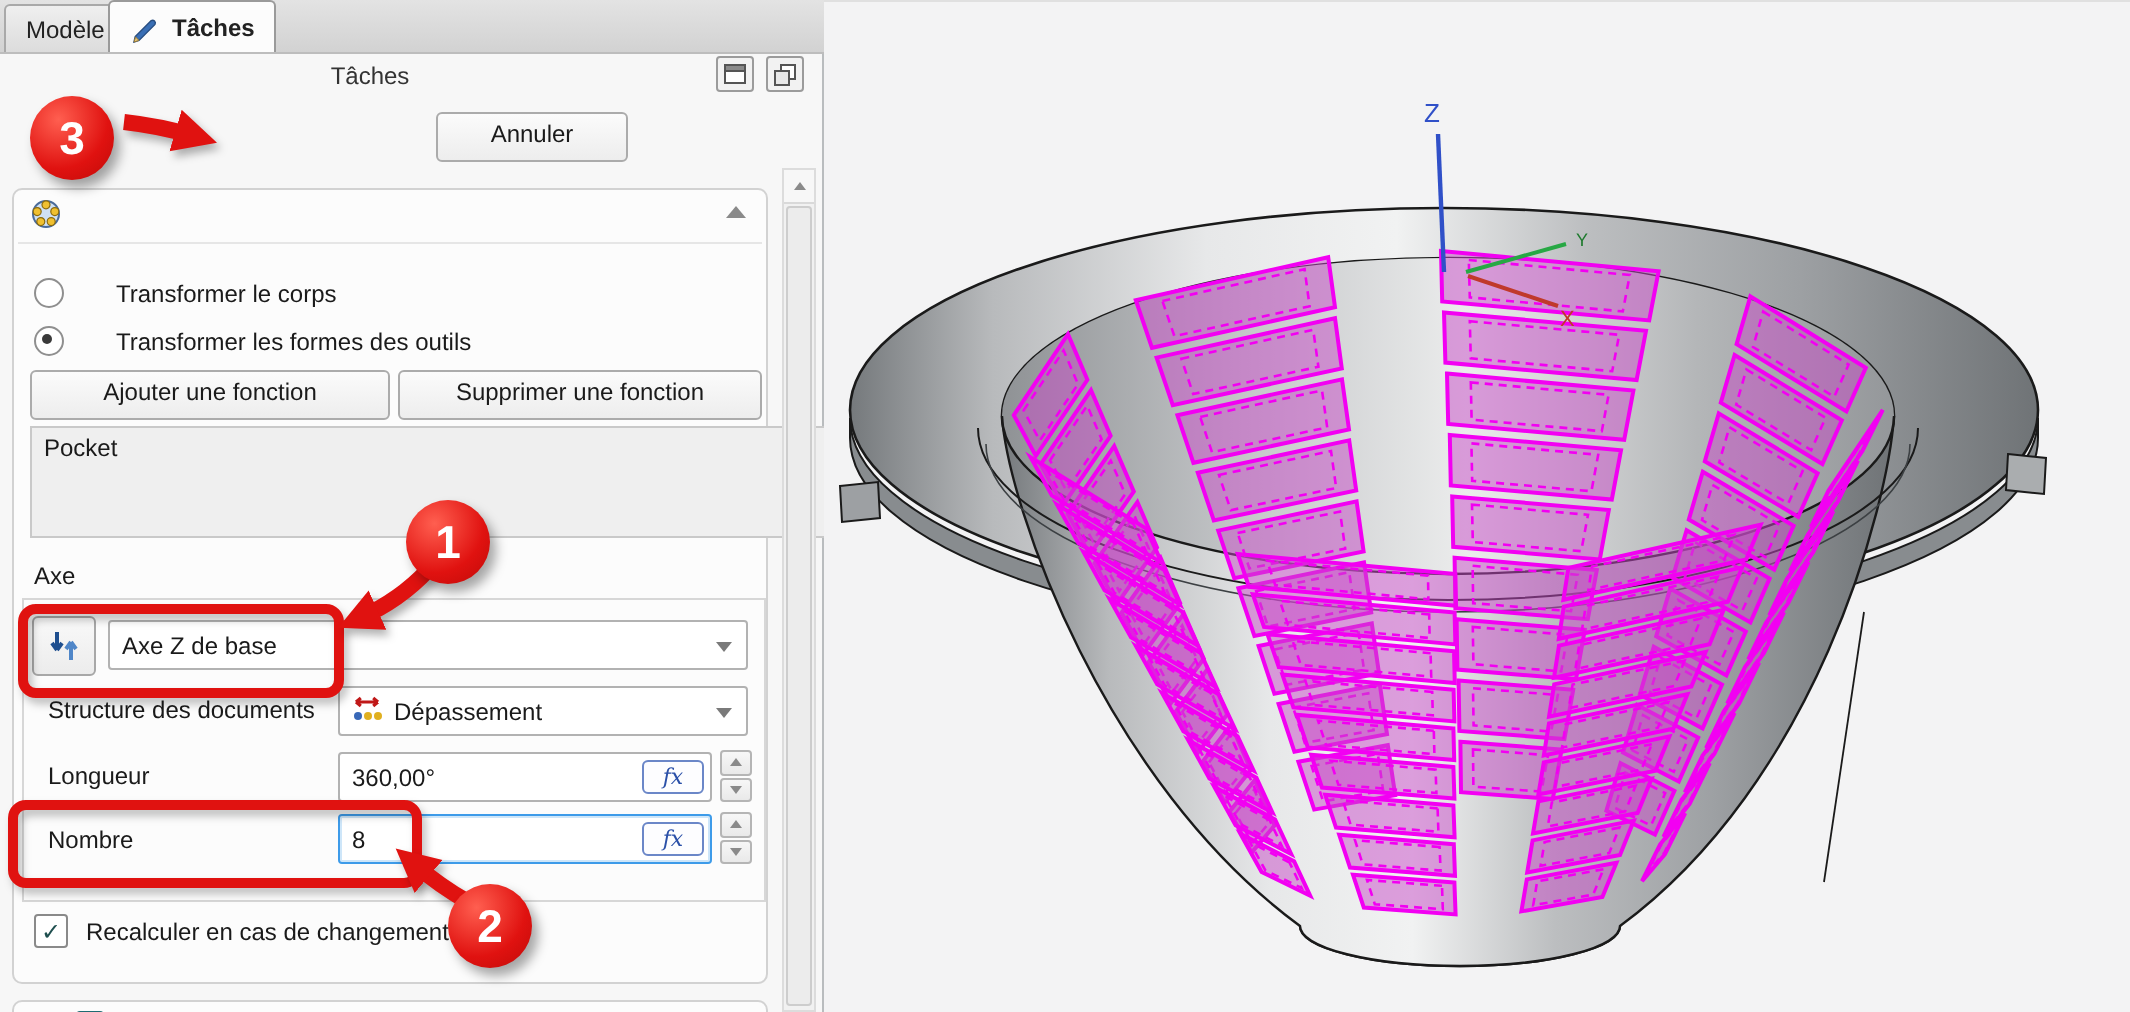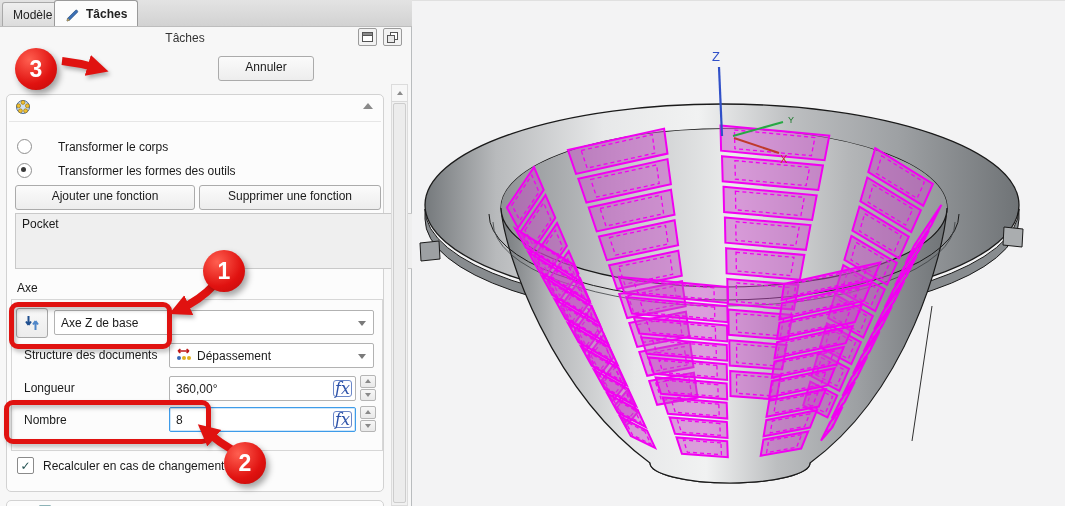--- a/index.html
+++ b/index.html
@@ -30,21 +30,21 @@
   .radio{width:13px;height:13px;border:1px solid #8f8f8f;border-radius:50%;background:#fff;position:relative;}
   .radio.checked::after{content:"";position:absolute;left:3px;top:3px;width:5px;height:5px;border-radius:50%;background:#3a3a3a;}
   .listbox{position:absolute;left:8px;top:118px;width:425px;height:56px;background:#efefef;border:1px solid #c9c9c9;box-sizing:border-box;padding:3px 6px;}
   .axe-label{position:absolute;left:10px;top:186px;}
   .innerbox{position:absolute;left:4px;top:204px;width:372px;height:152px;border:1px solid #d7d7d7;border-radius:0;box-sizing:border-box;}
   .sq-btn{position:absolute;width:30px;height:28px;border:1px solid #a8a8a8;border-radius:3px;background:linear-gradient(#f9f9f9,#ececec);display:flex;align-items:center;justify-content:center;}
   .dropdown{position:absolute;height:25px;background:#fff;border:1px solid #b2b2b2;border-radius:2px;box-sizing:border-box;display:flex;align-items:center;padding:0 6px;gap:6px;}
   .dd-arrow{position:absolute;right:7px;top:10px;width:0;height:0;border-left:4px solid transparent;border-right:4px solid transparent;border-top:5px solid #7a7a7a;}
   .field{position:absolute;height:25px;background:#fff;border:1px solid #b2b2b2;border-radius:2px;box-sizing:border-box;display:flex;align-items:center;padding:0 6px;}
   .field.focused{border-color:#3d9be9;box-shadow:0 0 0 1px rgba(61,155,233,.25) inset;}
-  .fx{position:absolute;right:3px;top:3px;width:19px;height:17px;border:1px solid #6b87c8;border-radius:3px;color:#2b50a8;font-family:"DejaVu Serif",serif;font-style:italic;font-size:16px;display:flex;align-items:center;justify-content:center;background:#fdfdff;box-sizing:border-box;}
+  .fx{position:absolute;right:3px;top:3px;width:31px;height:17px;border:1px solid #6b87c8;border-radius:3px;color:#2b50a8;font-family:"DejaVu Serif",serif;font-style:italic;font-size:11px;display:flex;align-items:center;justify-content:center;background:#fdfdff;box-sizing:border-box;}
   .spinner{position:absolute;width:16px;height:26px;display:flex;flex-direction:column;gap:1px;}
   .spin-btn{flex:1;border:1px solid #b5b5b5;background:linear-gradient(#f7f7f7,#e9e9e9);display:flex;align-items:center;justify-content:center;border-radius:2px;}
   .tri-up{width:0;height:0;border-left:3.5px solid transparent;border-right:3.5px solid transparent;border-bottom:4px solid #8a8a8a;}
   .tri-dn{width:0;height:0;border-left:3.5px solid transparent;border-right:3.5px solid transparent;border-top:4px solid #8a8a8a;}
   .check-row{position:absolute;left:10px;top:362px;display:flex;align-items:center;gap:9px;}
   .checkbox{width:15px;height:15px;border:1px solid #8a8a8a;border-radius:2px;background:#fff;display:flex;align-items:center;justify-content:center;font-size:12px;font-weight:bold;color:#1f4f4f;line-height:1;}
   
   .scrollbar{position:absolute;left:391px;top:84px;width:17px;height:422px;background:#f1f1f1;border:1px solid #dcdcdc;box-sizing:border-box;}
   .sb-up{position:absolute;left:0;top:0;width:15px;height:16px;background:#f7f7f7;border-bottom:1px solid #d9d9d9;display:flex;align-items:center;justify-content:center;}
   .sb-thumb{position:absolute;left:1px;top:18px;width:13px;height:400px;background:#ececec;border:1px solid #cdcdcd;border-radius:2px;box-sizing:border-box;}

